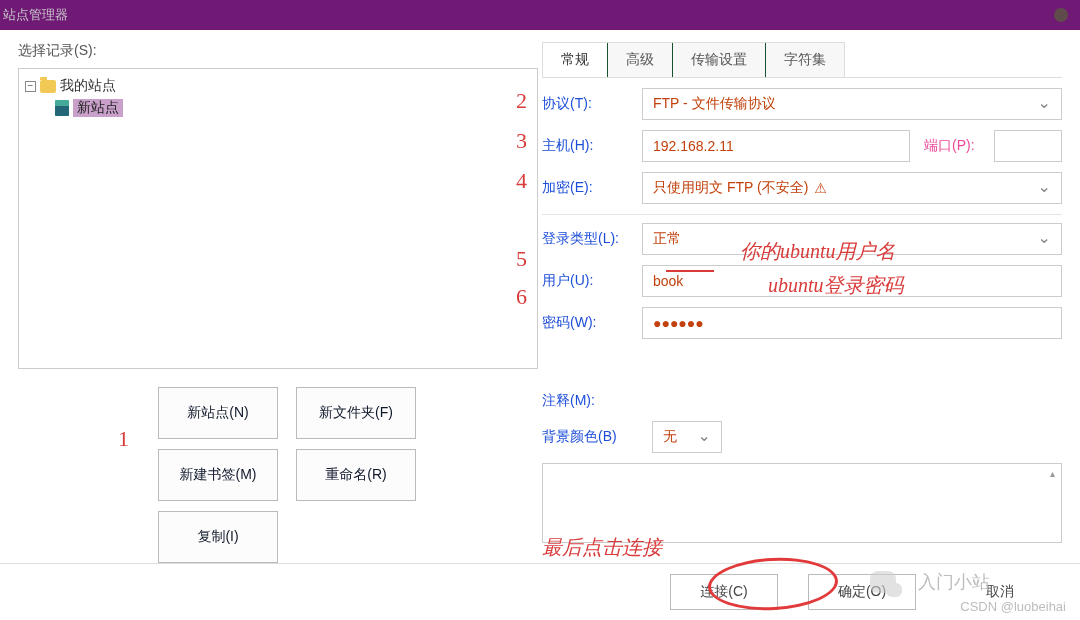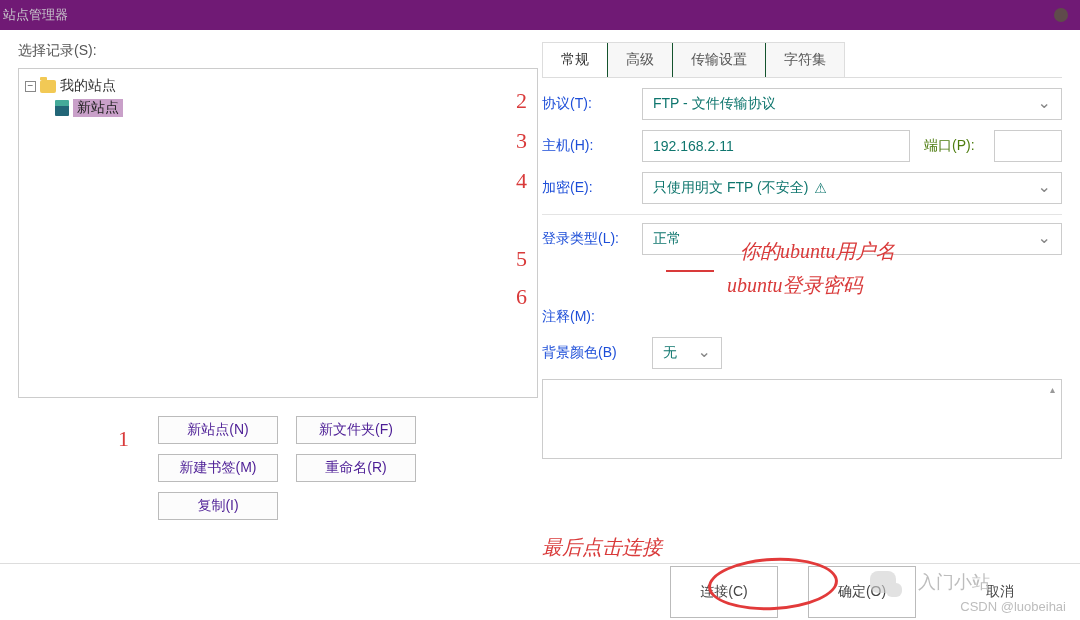--- a/index.html
+++ b/index.html
@@ -76,25 +76,25 @@
       padding: 0 4px;
     }
     .btn-grid {
       margin-top: 18px;
       padding-left: 140px;
       display: grid;
       grid-template-columns: 120px 120px;
       gap: 10px 18px;
     }
     .btn {
-      height: 28px;
+      height: 52px;
       border: 1px solid #bbb;
       background: #fcfcfc;
       display: flex; align-items: center; justify-content: center;
-      color: #4c1d95;
+      color: #0f172a;
       cursor: pointer;
     }
     .tabs {
       display: flex;
       border: 1px solid #ddd;
       border-bottom: none;
       width: fit-content;
     }
     .tab {
       padding: 8px 18px;
@@ -117,34 +117,34 @@
       min-height: 32px;
     }
     .form-lbl { width: 90px; color: #1d4ed8; }
     .input, .select {
       border: 1px solid #ccc;
       height: 32px;
       padding: 0 10px;
       display: flex;
       align-items: center;
       background: #fff;
-      color: #0f766e;
+      color: #c2410c;
       flex: 1;
       position: relative;
     }
     .select::after {
       content: "⌄";
       position: absolute;
       right: 10px;
       color: #888;
       font-size: 16px;
       top: 4px;
     }
     .host-input { flex: 1; }
-    .port-lbl { width: 60px; color: #4d7c0f; margin-left: 4px; }
+    .port-lbl { width: 60px; color: #ec4899; margin-left: 4px; }
     .port-input { width: 68px; flex: none; }
     .divider { border: none; border-top: 1px solid #e4e4e4; margin: 6px 0 8px 0; }
     .small-select { width: 70px; flex: none; }
     .comment-box {
       border: 1px solid #ccc;
       height: 80px;
       position: relative;
     }
     .comment-box::after {
       content: "▴";
@@ -155,21 +155,21 @@
     .bottom-bar {
       border-top: 1px solid #ddd;
       height: 56px;
       display: flex;
       align-items: center;
       justify-content: flex-end;
       padding: 0 26px;
       gap: 30px;
     }
     .bottom-btn {
-      width: 108px; height: 52px;
+      width: 108px; height: 36px;
       border: 1px solid #bbb;
       display: flex; align-items: center; justify-content: center;
       color: #444; cursor: pointer;
       background: #fff;
     }
     .connect-circle {
       position: absolute;
       border: 3px solid #e23a3a;
       border-radius: 50%;
       width: 130px; height: 52px;
@@ -294,20 +294,32 @@
       </div>
 
       <hr class="divider">
 
       <div class="form-row">
         <span class="form-lbl">登录类型(L):</span>
         <div class="select">
           <span>正常</span>
         </div>
       </div>
+      <div class="form-row">
+        <span class="form-lbl">用户(U):</span>
+        <div class="input">
+          <span>book</span>
+        </div>
+      </div>
+      <div class="form-row">
+        <span class="form-lbl">密码(W):</span>
+        <div class="input">
+          <span>●●●●●●</span>
+        </div>
+      </div>
 
       <div style="height:36px"></div>
 
       <div class="form-row" style="margin-bottom:4px">
         <span class="form-lbl">注释(M):</span>
       </div>
       <div class="form-row">
         <span class="form-lbl" style="width:100px">背景颜色(B)</span>
         <div class="select small-select">
           <span>无</span>
@@ -324,21 +336,21 @@
   <div class="bottom-btn" style="border:none">取消</div>
 </div>
 
 <span class="red-num" style="left:118px;top:426px">1</span>
 <span class="red-num" style="left:516px;top:88px">2</span>
 <span class="red-num" style="left:516px;top:128px">3</span>
 <span class="red-num" style="left:516px;top:168px">4</span>
 <span class="red-num" style="left:516px;top:246px">5</span>
 <span class="red-num" style="left:516px;top:284px">6</span>
 <span class="red-text" style="left:740px;top:238px">你的ubuntu用户名</span>
-<span class="red-text" style="left:727px;top:272px">ubuntu登录密码</span>
+<span class="red-text" style="left:768px;top:272px">ubuntu登录密码</span>
 <span class="red-text" style="left:542px;top:534px">最后点击连接</span>
 <div class="connect-circle"></div>
 <div class="user-underline"></div>
 
 <div class="wechat">
   <span class="wechat-icon"></span>
   <span>入门小站</span>
 </div>
 <div class="watermark">CSDN @luobeihai</div>
 

